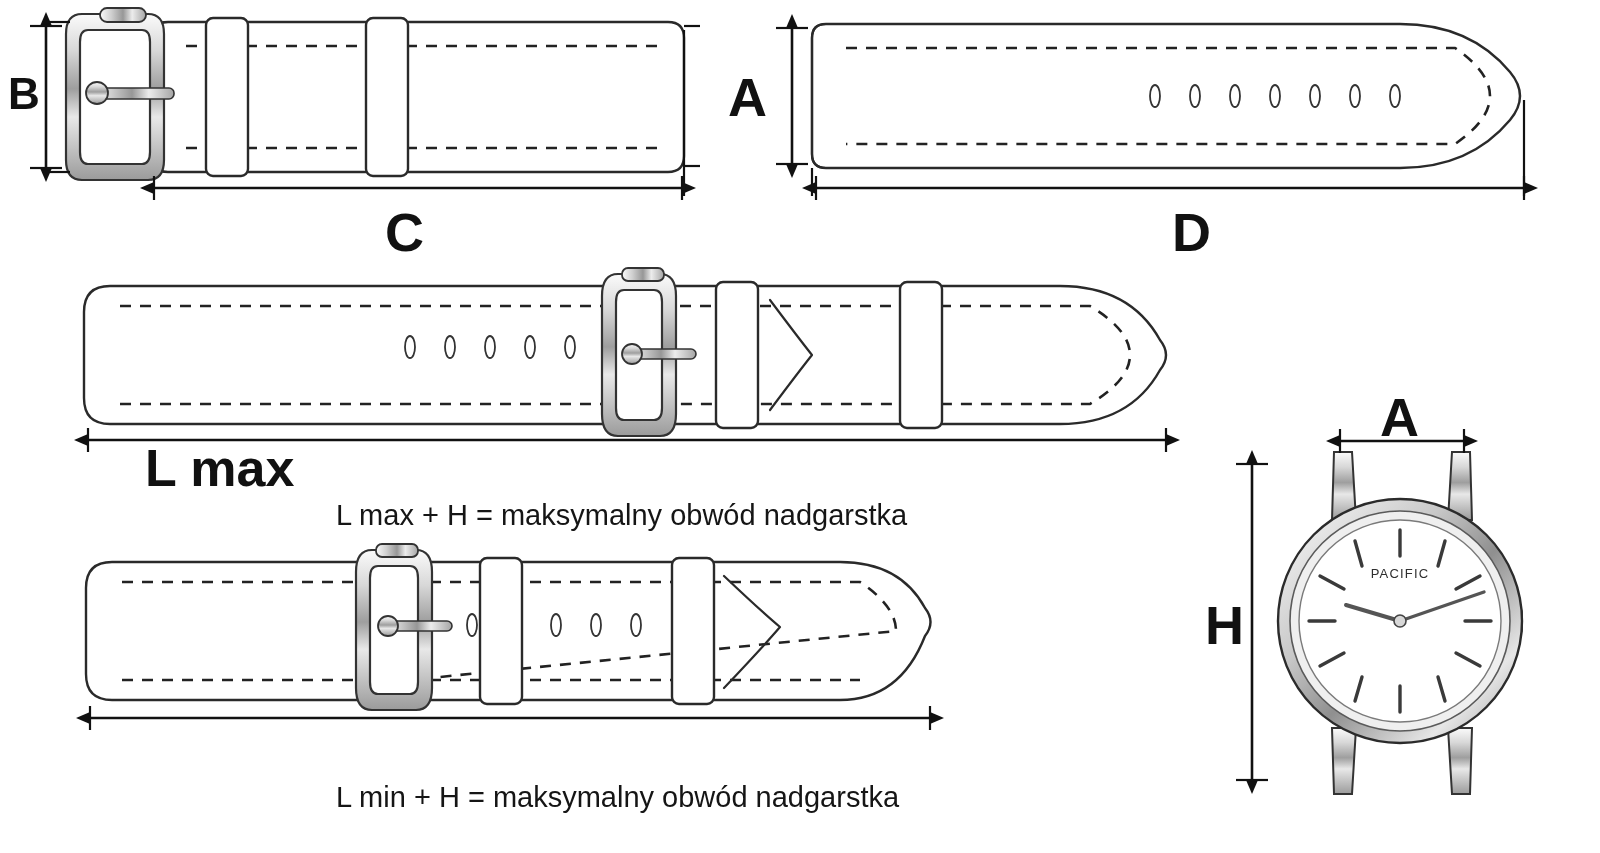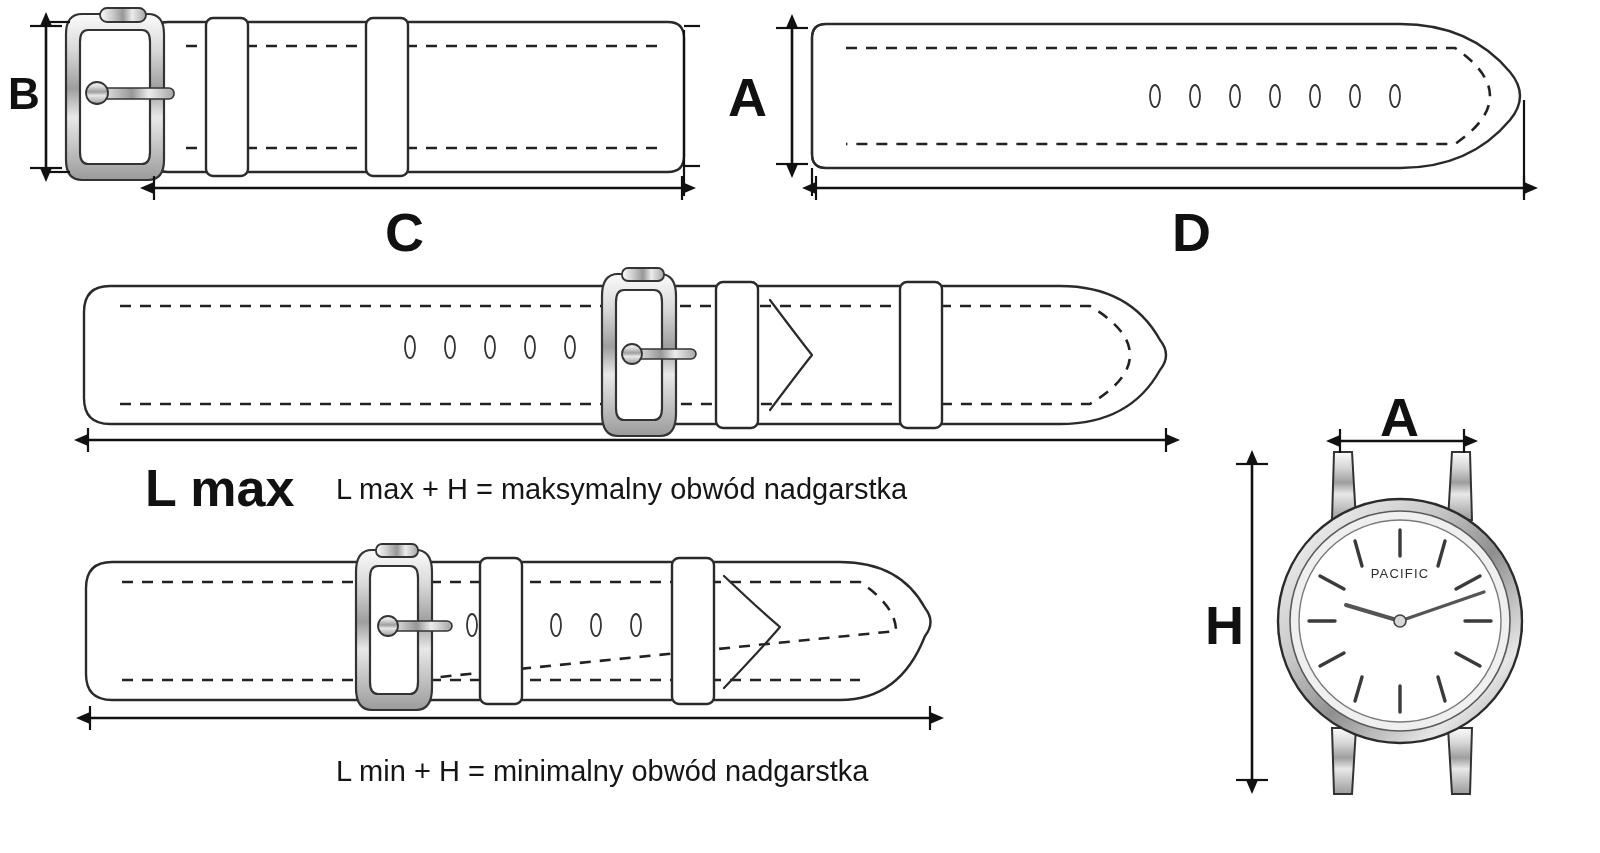--- a/index.html
+++ b/index.html
@@ -31,20 +31,21 @@
   }
   .label.huge {
     font-size: 54px;
   }
   .caption {
     position: absolute;
     font-size: 29px;
     color: #151515;
     white-space: nowrap;
     line-height: 1;
+    margin-top: 26px;
   }
   svg.art {
     position: absolute;
     left: 0;
     top: 0;
     width: 1600px;
     height: 853px;
     overflow: visible;
   }
   .stroke {
@@ -333,24 +334,24 @@
   </svg>
 
   <div class="label big" style="left:8px; top:72px;">B</div>
 
   <div class="label huge" style="left:385px; top:205px;">C</div>
 
   <div class="label huge" style="left:728px; top:70px;">A</div>
 
   <div class="label huge" style="left:1172px; top:205px;">D</div>
 
-  <div class="label" style="left:145px; top:462px; font-size:52px;">L max</div>
+  <div class="label" style="left:145px; top:442px; font-size:52px;">L max</div>
 
   <div class="caption" style="left:336px; top:475px;">L max + H  = maksymalny obwód nadgarstka</div>
 
 
-  <div class="caption" style="left:336px; top:757px;">L min + H  = minimalny obwód nadgarstka</div>
+  <div class="caption" style="left:336px; top:757px;">L min + H  = maksymalny obwód nadgarstka</div>
 
   <div class="label huge" style="left:1380px; top:390px;">A</div>
 
   <div class="label huge" style="left:1205px; top:598px;">H</div>
 
 </div>
 
 </body></html>

